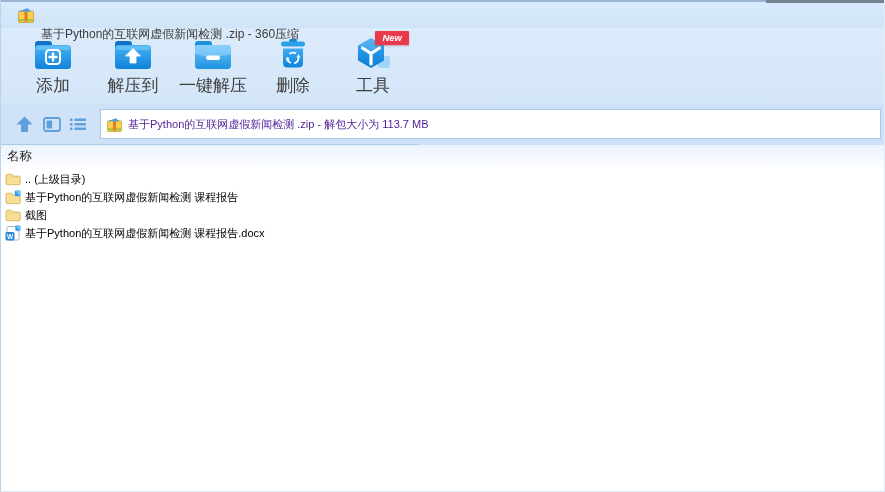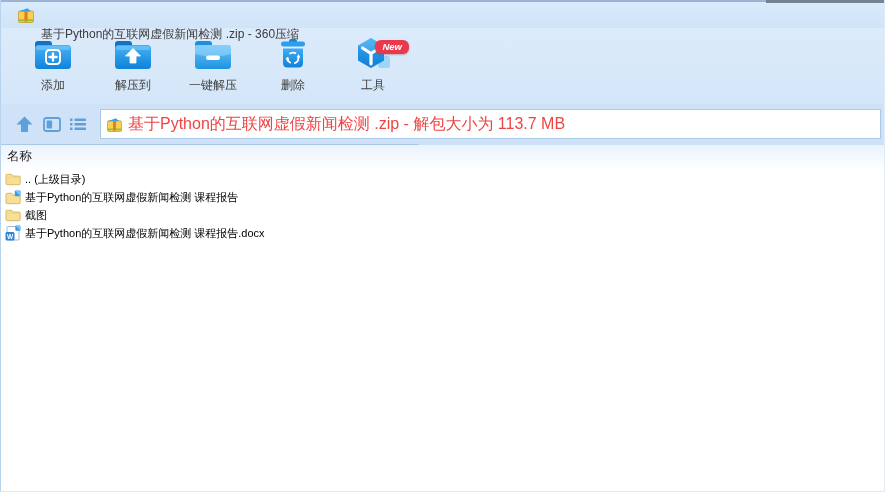--- a/index.html
+++ b/index.html
@@ -11,29 +11,29 @@
 
   .titlebar{height:26px;background:linear-gradient(#d9eafc,#d0e4f8);display:flex;align-items:center;
     padding-left:17px;gap:7px;}
   .titlebar .title{font-size:12px;color:#3b3b3b;white-space:nowrap;margin-top:39px;}
 
   .toolbar{height:76px;background:linear-gradient(#dcebfb,#d4e6f9);display:flex;align-items:flex-start;
     padding:3px 0 0 13px;box-sizing:border-box;}
   .tbtn{width:78px;margin-right:2px;height:68px;display:flex;flex-direction:column;align-items:center;
     justify-content:flex-start;position:relative;border-radius:4px;cursor:pointer;}
   .tbtn .icn{height:47px;display:flex;align-items:center;justify-content:center;}
-  .tbtn .lbl{font-size:12px;color:#3f3f3f;line-height:15px;white-space:nowrap;}
-  .badge{position:absolute;top:9px;right:3px;background:#e93a4d;color:#fff;font-size:9.5px;font-style:italic;
-    font-weight:bold;padding:2px 7px 2.5px;border-radius:6px;line-height:1;box-shadow:0 1px 2px rgba(150,30,40,.35);}
+  .tbtn .lbl{font-size:17px;color:#3f3f3f;line-height:15px;white-space:nowrap;}
+  .badge{position:absolute;top:0;right:3px;background:#e93a4d;color:#fff;font-size:9.5px;font-style:italic;
+    font-weight:bold;padding:2px 7px 2.5px;border-radius:1px;line-height:1;box-shadow:0 1px 2px rgba(150,30,40,.35);}
 
   .addressrow{height:40px;background:#cfe2f7;display:flex;align-items:center;padding-left:14px;box-sizing:border-box;}
   .nav-ic{margin-right:9px;display:flex;align-items:center;cursor:pointer;}
   .addressbar{flex:1;margin-left:5px;margin-right:3px;height:30px;background:#fff;border:1px solid #a9c9e9;
     display:flex;align-items:center;padding:0 6px;gap:6px;box-sizing:border-box;}
-  .addressbar .txt{font-size:16px;color:#ef4444;white-space:nowrap;}
+  .addressbar .txt{font-size:11px;color:#4c1d95;white-space:nowrap;}
 
   .listheader{height:23px;background:linear-gradient(#eaf3fd,#fefeff);display:flex;align-items:center;
     padding-left:6px;position:relative;border-top:1px solid #cfe3f6;cursor:pointer;}
   .listheader::before{content:"";position:absolute;left:0;top:-1px;width:418px;height:1px;background:#a9c9e9;}
   .listheader .hlbl{font-size:12.5px;color:#1d1d1d;}
 
   .filelist{padding-top:2px;}
   .frow{height:18px;display:flex;align-items:center;padding-left:3px;gap:3px;cursor:pointer;}
   .fname{font-size:11px;color:#000;white-space:nowrap;}
   .ficon{width:18px;display:flex;justify-content:center;align-items:center;}

